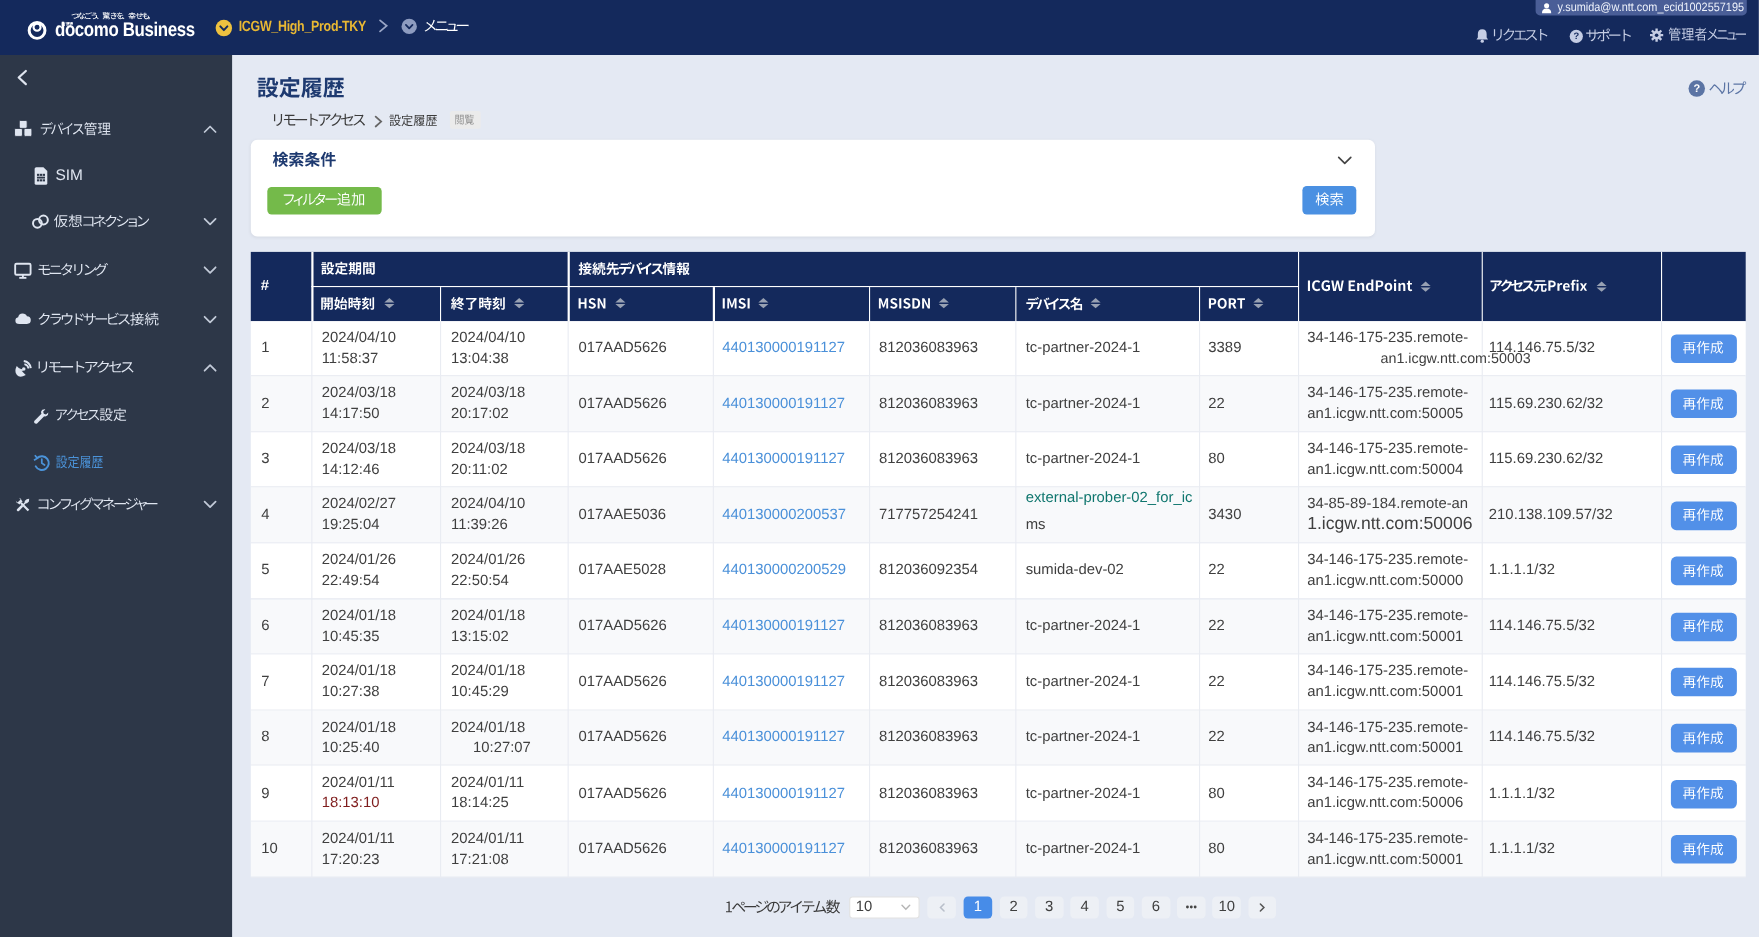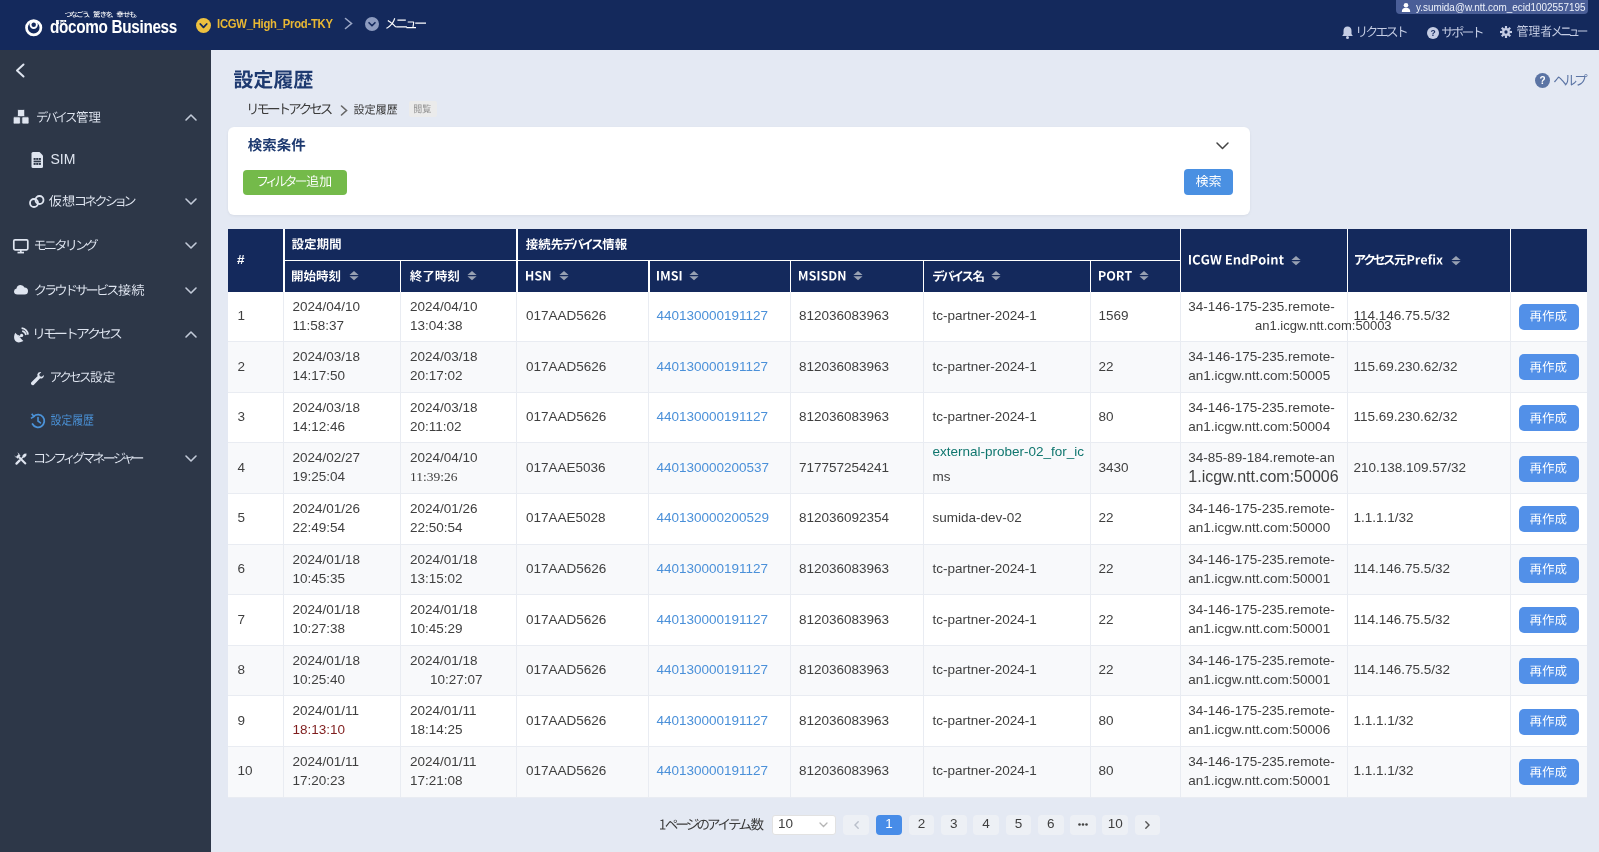--- a/index.html
+++ b/index.html
@@ -451,21 +451,21 @@
   </div>
 <div style="position:absolute;left:237.5px;top:309.0px;font-size:13.5px;color:#3f3f3f;line-height:14.9px;white-space:pre;">1</div>
 <div style="position:absolute;left:292.4px;top:299.5px;font-size:13.5px;color:#3f3f3f;line-height:14.9px;white-space:pre;">2024/04/10</div>
 <div style="position:absolute;left:292.4px;top:318.5px;font-size:13.5px;color:#3f3f3f;line-height:14.9px;white-space:pre;">11:58:37</div>
 <div style="position:absolute;left:410.0px;top:299.5px;font-size:13.5px;color:#3f3f3f;line-height:14.9px;white-space:pre;">2024/04/10</div>
 <div style="position:absolute;left:410.0px;top:318.5px;font-size:13.5px;color:#3f3f3f;line-height:14.9px;white-space:pre;">13:04:38</div>
 <div style="position:absolute;left:525.9px;top:309.0px;font-size:13.5px;color:#3f3f3f;line-height:14.9px;white-space:pre;">017AAD5626</div>
 <div style="position:absolute;left:656.5px;top:309.0px;font-size:13.5px;color:#4a90d9;line-height:14.9px;white-space:pre;">440130000191127</div>
 <div style="position:absolute;left:799.0px;top:309.0px;font-size:13.5px;color:#3f3f3f;line-height:14.9px;white-space:pre;">812036083963</div>
 <div style="position:absolute;left:932.4px;top:309.0px;font-size:13.5px;color:#3f3f3f;line-height:14.9px;white-space:pre;">tc-partner-2024-1</div>
-<div style="position:absolute;left:1098.5px;top:309.0px;font-size:13.5px;color:#3f3f3f;line-height:14.9px;white-space:pre;">1569</div>
+<div style="position:absolute;left:1098.5px;top:309.0px;font-size:13.5px;color:#3f3f3f;line-height:14.9px;white-space:pre;">3389</div>
 <div style="position:absolute;left:1188.3px;top:299.5px;font-size:13.5px;color:#3f3f3f;line-height:14.9px;white-space:pre;">34-146-175-235.remote-</div>
 <div style="position:absolute;left:1255px;top:318.5px;font-size:13px;color:#3f3f3f;line-height:14.9px;white-space:pre;">an1.icgw.ntt.com:50003</div>
 <div style="position:absolute;left:1353.5px;top:309.0px;font-size:13.5px;color:#3f3f3f;line-height:14.9px;white-space:pre;">114.146.75.5/32</div>
 <div style="position:absolute;left:1519px;top:303.8px;width:60px;height:26px;background:#5290e8;border-radius:5px"></div>
 <div style="position:absolute;left:1530.0px;top:310.3px">
     <svg width="38" height="13" viewBox="0.5 -10.5 38 13" style="display:block;overflow:visible">
       <path d="M0.5 -2.9H12.0V-2.0H0.5ZM1.0 -9.7H11.6V-8.9H1.0ZM2.6 -5.3H9.9V-4.5H2.6ZM9.6 -7.6H10.5V-0.2Q10.5 0.3 10.4 0.5Q10.3 0.7 10.0 0.9Q9.7 1.0 9.1 1.0Q8.6 1.0 7.8 1.0Q7.7 0.8 7.6 0.6Q7.5 0.3 7.4 0.1Q7.8 0.1 8.2 0.1Q8.6 0.1 8.9 0.1Q9.2 0.1 9.3 0.1Q9.5 0.1 9.5 0.1Q9.6 -0.0 9.6 -0.2ZM2.0 -7.6H10.0V-6.8H2.9V1.0H2.0ZM5.7 -9.5H6.7V-2.6H5.7Z M18.6 -8.4H24.5V-7.5H18.2ZM20.2 -5.7H24.2V-4.8H20.2ZM20.1 -2.9H24.4V-2.1H20.1ZM19.7 -8.1H20.6V1.0H19.7ZM19.1 -10.4 20.0 -10.1Q19.6 -9.1 19.2 -8.2Q18.7 -7.2 18.2 -6.4Q17.6 -5.5 17.0 -4.9Q17.0 -5.0 16.8 -5.1Q16.7 -5.2 16.6 -5.3Q16.4 -5.5 16.3 -5.5Q16.9 -6.1 17.4 -6.9Q17.9 -7.7 18.3 -8.6Q18.8 -9.4 19.1 -10.4ZM16.1 -10.5 17.0 -10.2Q16.6 -9.1 16.0 -8.1Q15.5 -7.0 14.8 -6.1Q14.2 -5.2 13.5 -4.5Q13.5 -4.6 13.4 -4.8Q13.3 -5.0 13.1 -5.2Q13.0 -5.4 12.9 -5.5Q13.6 -6.1 14.2 -6.9Q14.7 -7.7 15.2 -8.6Q15.7 -9.5 16.1 -10.5ZM14.7 -7.2 15.7 -8.2 15.7 -8.2V1.0H14.7Z M27.1 -5.8H30.2V-4.9H27.1ZM29.9 -5.8H30.8Q30.8 -5.8 30.8 -5.7Q30.8 -5.7 30.8 -5.6Q30.8 -5.5 30.8 -5.4Q30.8 -4.0 30.7 -3.1Q30.7 -2.3 30.6 -1.8Q30.5 -1.4 30.4 -1.2Q30.2 -1.0 30.1 -0.9Q29.9 -0.9 29.6 -0.8Q29.4 -0.8 29.0 -0.8Q28.6 -0.8 28.1 -0.8Q28.1 -1.0 28.0 -1.3Q28.0 -1.5 27.9 -1.7Q28.3 -1.7 28.7 -1.7Q29.0 -1.7 29.2 -1.7Q29.3 -1.7 29.4 -1.7Q29.5 -1.7 29.6 -1.8Q29.7 -1.9 29.7 -2.3Q29.8 -2.7 29.8 -3.5Q29.9 -4.3 29.9 -5.7ZM33.4 -9.9 34.0 -10.5Q34.3 -10.3 34.8 -10.0Q35.2 -9.7 35.6 -9.5Q36.0 -9.2 36.2 -9.0L35.6 -8.4Q35.4 -8.6 35.0 -8.9Q34.6 -9.1 34.2 -9.4Q33.8 -9.7 33.4 -9.9ZM35.2 -6.5 36.1 -6.2Q35.3 -3.8 33.9 -2.0Q32.5 -0.2 30.6 0.9Q30.6 0.8 30.4 0.7Q30.3 0.5 30.2 0.4Q30.1 0.3 29.9 0.2Q31.8 -0.8 33.2 -2.5Q34.5 -4.2 35.2 -6.5ZM27.2 -8.4H36.9V-7.5H27.2ZM26.6 -8.4H27.6V-4.9Q27.6 -4.2 27.5 -3.4Q27.5 -2.6 27.3 -1.8Q27.2 -1.0 26.9 -0.3Q26.7 0.5 26.2 1.1Q26.2 1.0 26.0 0.9Q25.9 0.7 25.7 0.6Q25.6 0.5 25.5 0.5Q26.0 -0.3 26.2 -1.2Q26.5 -2.2 26.5 -3.1Q26.6 -4.1 26.6 -4.9ZM31.8 -10.5H32.8Q32.8 -8.8 32.9 -7.2Q33.0 -5.6 33.3 -4.3Q33.5 -3.0 33.9 -2.1Q34.2 -1.1 34.7 -0.6Q35.1 -0.0 35.6 -0.0Q35.9 -0.0 36.0 -0.6Q36.1 -1.1 36.2 -2.4Q36.3 -2.2 36.6 -2.1Q36.8 -1.9 37.0 -1.8Q36.9 -0.8 36.7 -0.2Q36.6 0.4 36.3 0.7Q36.0 0.9 35.5 0.9Q34.9 0.9 34.4 0.5Q33.8 0.1 33.4 -0.7Q33.0 -1.5 32.7 -2.5Q32.4 -3.6 32.2 -4.9Q32.0 -6.1 31.9 -7.6Q31.8 -9.0 31.8 -10.5Z" fill="#fff"></path>
     </svg>
   </div>
 <div style="position:absolute;left:237.5px;top:359.6px;font-size:13.5px;color:#3f3f3f;line-height:14.9px;white-space:pre;">2</div>
@@ -503,21 +503,21 @@
 <div style="position:absolute;left:1519px;top:405.0px;width:60px;height:26px;background:#5290e8;border-radius:5px"></div>
 <div style="position:absolute;left:1530.0px;top:411.5px">
     <svg width="38" height="13" viewBox="0.5 -10.5 38 13" style="display:block;overflow:visible">
       <path d="M0.5 -2.9H12.0V-2.0H0.5ZM1.0 -9.7H11.6V-8.9H1.0ZM2.6 -5.3H9.9V-4.5H2.6ZM9.6 -7.6H10.5V-0.2Q10.5 0.3 10.4 0.5Q10.3 0.7 10.0 0.9Q9.7 1.0 9.1 1.0Q8.6 1.0 7.8 1.0Q7.7 0.8 7.6 0.6Q7.5 0.3 7.4 0.1Q7.8 0.1 8.2 0.1Q8.6 0.1 8.9 0.1Q9.2 0.1 9.3 0.1Q9.5 0.1 9.5 0.1Q9.6 -0.0 9.6 -0.2ZM2.0 -7.6H10.0V-6.8H2.9V1.0H2.0ZM5.7 -9.5H6.7V-2.6H5.7Z M18.6 -8.4H24.5V-7.5H18.2ZM20.2 -5.7H24.2V-4.8H20.2ZM20.1 -2.9H24.4V-2.1H20.1ZM19.7 -8.1H20.6V1.0H19.7ZM19.1 -10.4 20.0 -10.1Q19.6 -9.1 19.2 -8.2Q18.7 -7.2 18.2 -6.4Q17.6 -5.5 17.0 -4.9Q17.0 -5.0 16.8 -5.1Q16.7 -5.2 16.6 -5.3Q16.4 -5.5 16.3 -5.5Q16.9 -6.1 17.4 -6.9Q17.9 -7.7 18.3 -8.6Q18.8 -9.4 19.1 -10.4ZM16.1 -10.5 17.0 -10.2Q16.6 -9.1 16.0 -8.1Q15.5 -7.0 14.8 -6.1Q14.2 -5.2 13.5 -4.5Q13.5 -4.6 13.4 -4.8Q13.3 -5.0 13.1 -5.2Q13.0 -5.4 12.9 -5.5Q13.6 -6.1 14.2 -6.9Q14.7 -7.7 15.2 -8.6Q15.7 -9.5 16.1 -10.5ZM14.7 -7.2 15.7 -8.2 15.7 -8.2V1.0H14.7Z M27.1 -5.8H30.2V-4.9H27.1ZM29.9 -5.8H30.8Q30.8 -5.8 30.8 -5.7Q30.8 -5.7 30.8 -5.6Q30.8 -5.5 30.8 -5.4Q30.8 -4.0 30.7 -3.1Q30.7 -2.3 30.6 -1.8Q30.5 -1.4 30.4 -1.2Q30.2 -1.0 30.1 -0.9Q29.9 -0.9 29.6 -0.8Q29.4 -0.8 29.0 -0.8Q28.6 -0.8 28.1 -0.8Q28.1 -1.0 28.0 -1.3Q28.0 -1.5 27.9 -1.7Q28.3 -1.7 28.7 -1.7Q29.0 -1.7 29.2 -1.7Q29.3 -1.7 29.4 -1.7Q29.5 -1.7 29.6 -1.8Q29.7 -1.9 29.7 -2.3Q29.8 -2.7 29.8 -3.5Q29.9 -4.3 29.9 -5.7ZM33.4 -9.9 34.0 -10.5Q34.3 -10.3 34.8 -10.0Q35.2 -9.7 35.6 -9.5Q36.0 -9.2 36.2 -9.0L35.6 -8.4Q35.4 -8.6 35.0 -8.9Q34.6 -9.1 34.2 -9.4Q33.8 -9.7 33.4 -9.9ZM35.2 -6.5 36.1 -6.2Q35.3 -3.8 33.9 -2.0Q32.5 -0.2 30.6 0.9Q30.6 0.8 30.4 0.7Q30.3 0.5 30.2 0.4Q30.1 0.3 29.9 0.2Q31.8 -0.8 33.2 -2.5Q34.5 -4.2 35.2 -6.5ZM27.2 -8.4H36.9V-7.5H27.2ZM26.6 -8.4H27.6V-4.9Q27.6 -4.2 27.5 -3.4Q27.5 -2.6 27.3 -1.8Q27.2 -1.0 26.9 -0.3Q26.7 0.5 26.2 1.1Q26.2 1.0 26.0 0.9Q25.9 0.7 25.7 0.6Q25.6 0.5 25.5 0.5Q26.0 -0.3 26.2 -1.2Q26.5 -2.2 26.5 -3.1Q26.6 -4.1 26.6 -4.9ZM31.8 -10.5H32.8Q32.8 -8.8 32.9 -7.2Q33.0 -5.6 33.3 -4.3Q33.5 -3.0 33.9 -2.1Q34.2 -1.1 34.7 -0.6Q35.1 -0.0 35.6 -0.0Q35.9 -0.0 36.0 -0.6Q36.1 -1.1 36.2 -2.4Q36.3 -2.2 36.6 -2.1Q36.8 -1.9 37.0 -1.8Q36.9 -0.8 36.7 -0.2Q36.6 0.4 36.3 0.7Q36.0 0.9 35.5 0.9Q34.9 0.9 34.4 0.5Q33.8 0.1 33.4 -0.7Q33.0 -1.5 32.7 -2.5Q32.4 -3.6 32.2 -4.9Q32.0 -6.1 31.9 -7.6Q31.8 -9.0 31.8 -10.5Z" fill="#fff"></path>
     </svg>
   </div>
 <div style="position:absolute;left:237.5px;top:460.8px;font-size:13.5px;color:#3f3f3f;line-height:14.9px;white-space:pre;">4</div>
 <div style="position:absolute;left:292.4px;top:451.3px;font-size:13.5px;color:#3f3f3f;line-height:14.9px;white-space:pre;">2024/02/27</div>
 <div style="position:absolute;left:292.4px;top:470.3px;font-size:13.5px;color:#3f3f3f;line-height:14.9px;white-space:pre;">19:25:04</div>
 <div style="position:absolute;left:410.0px;top:451.3px;font-size:13.5px;color:#3f3f3f;line-height:14.9px;white-space:pre;">2024/04/10</div>
-<div style="position:absolute;left:410.0px;top:470.3px;font-size:13.5px;color:#3f3f3f;line-height:14.9px;white-space:pre;font-family:Liberation Serif, serif;">11:39:26</div>
+<div style="position:absolute;left:410.0px;top:470.3px;font-size:13.5px;color:#3f3f3f;line-height:14.9px;white-space:pre;">11:39:26</div>
 <div style="position:absolute;left:525.9px;top:460.8px;font-size:13.5px;color:#3f3f3f;line-height:14.9px;white-space:pre;">017AAE5036</div>
 <div style="position:absolute;left:656.5px;top:460.8px;font-size:13.5px;color:#4a90d9;line-height:14.9px;white-space:pre;">440130000200537</div>
 <div style="position:absolute;left:799.0px;top:460.8px;font-size:13.5px;color:#3f3f3f;line-height:14.9px;white-space:pre;">717757254241</div>
 <div style="position:absolute;left:932.4px;top:445px;font-size:13.5px;color:#0f766e;line-height:14.9px;white-space:pre;">external-prober-02_for_ic</div>
 <div style="position:absolute;left:932.4px;top:470.3px;font-size:13.5px;color:#3f3f3f;line-height:14.9px;white-space:pre;">ms</div>
 <div style="position:absolute;left:1098.5px;top:460.8px;font-size:13.5px;color:#3f3f3f;line-height:14.9px;white-space:pre;">3430</div>
 <div style="position:absolute;left:1188.3px;top:451.3px;font-size:13.5px;color:#3f3f3f;line-height:14.9px;white-space:pre;">34-85-89-184.remote-an</div>
 <div style="position:absolute;left:1188.3px;top:470.3px;font-size:16px;color:#3f3f3f;line-height:14.9px;white-space:pre;">1.icgw.ntt.com:50006</div>
 <div style="position:absolute;left:1353.5px;top:460.8px;font-size:13.5px;color:#3f3f3f;line-height:14.9px;white-space:pre;">210.138.109.57/32</div>
 <div style="position:absolute;left:1519px;top:455.6px;width:60px;height:26px;background:#5290e8;border-radius:5px"></div>

